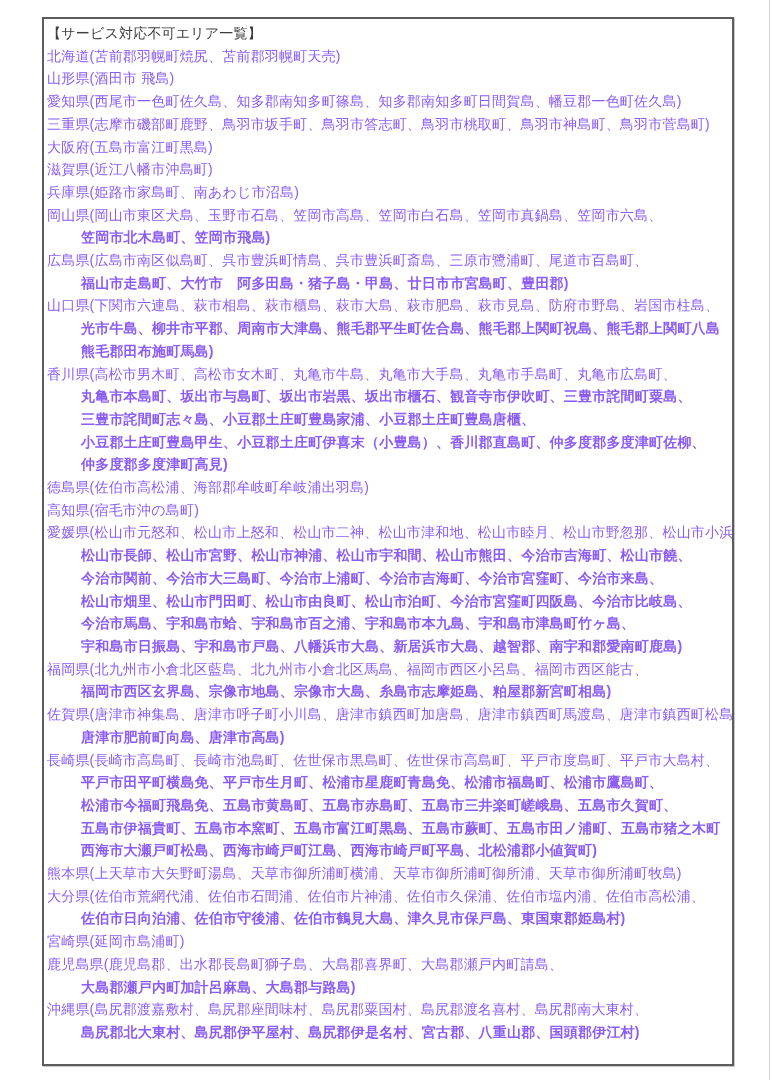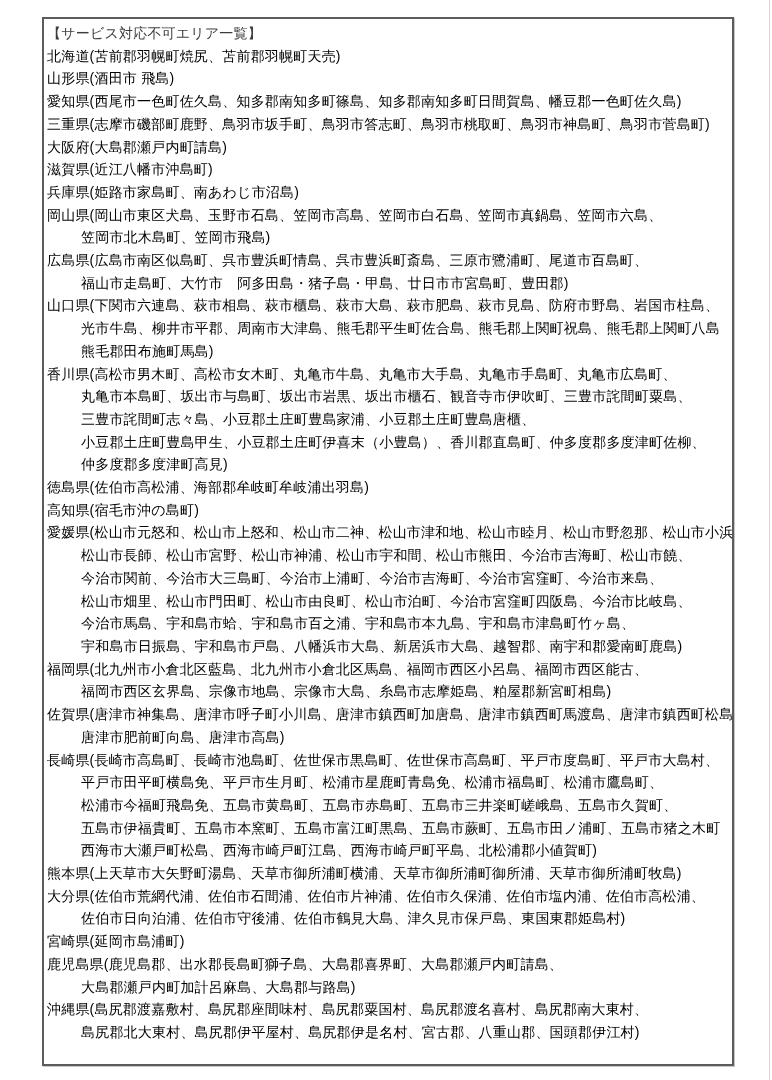--- a/index.html
+++ b/index.html
@@ -31,26 +31,27 @@
     box-sizing: border-box;
     border: 2px solid #5c5c5c;
     box-shadow: 1px 1px 0 rgba(0,0,0,0.22);
     background: #ffffff;
     padding: 3px 2px 0 3px;
     overflow: hidden;
   }
   .line {
     font-size: 14px;
     line-height: 22.7px;
-    color: #000000;
+    color: #8b5cf6;
     white-space: nowrap;
     letter-spacing: 0.2px;
   }
   .line.indent {
     padding-left: 34px;
+    font-weight: bold;
   }
   .doc-title {
     font-size: 14px;
     line-height: 22.7px;
     color: #3d3d3d;
     white-space: nowrap;
     letter-spacing: 0.2px;
   }
 </style>
 </head>
@@ -58,21 +59,21 @@
 
 <div class="page-edge-right"></div>
 
 <div class="doc-frame">
   <div class="doc-title">【サービス対応不可エリア一覧】</div>
   <div>
       <div class="line">北海道(苫前郡羽幌町焼尻、苫前郡羽幌町天売)</div>
       <div class="line">山形県(酒田市 飛島)</div>
       <div class="line">愛知県(西尾市一色町佐久島、知多郡南知多町篠島、知多郡南知多町日間賀島、幡豆郡一色町佐久島)</div>
       <div class="line">三重県(志摩市磯部町鹿野、鳥羽市坂手町、鳥羽市答志町、鳥羽市桃取町、鳥羽市神島町、鳥羽市菅島町)</div>
-      <div class="line">大阪府(大島郡瀬戸内町請島)</div>
+      <div class="line">大阪府(五島市富江町黒島)</div>
       <div class="line">滋賀県(近江八幡市沖島町)</div>
       <div class="line">兵庫県(姫路市家島町、南あわじ市沼島)</div>
       <div class="line">岡山県(岡山市東区犬島、玉野市石島、笠岡市高島、笠岡市白石島、笠岡市真鍋島、笠岡市六島、</div>
       <div class="line indent">笠岡市北木島町、笠岡市飛島)</div>
       <div class="line">広島県(広島市南区似島町、呉市豊浜町情島、呉市豊浜町斎島、三原市鷺浦町、尾道市百島町、</div>
       <div class="line indent">福山市走島町、大竹市　阿多田島・猪子島・甲島、廿日市市宮島町、豊田郡)</div>
       <div class="line">山口県(下関市六連島、萩市相島、萩市櫃島、萩市大島、萩市肥島、萩市見島、防府市野島、岩国市柱島、</div>
       <div class="line indent">光市牛島、柳井市平郡、周南市大津島、熊毛郡平生町佐合島、熊毛郡上関町祝島、熊毛郡上関町八島</div>
       <div class="line indent">熊毛郡田布施町馬島)</div>
       <div class="line">香川県(高松市男木町、高松市女木町、丸亀市牛島、丸亀市大手島、丸亀市手島町、丸亀市広島町、</div>

